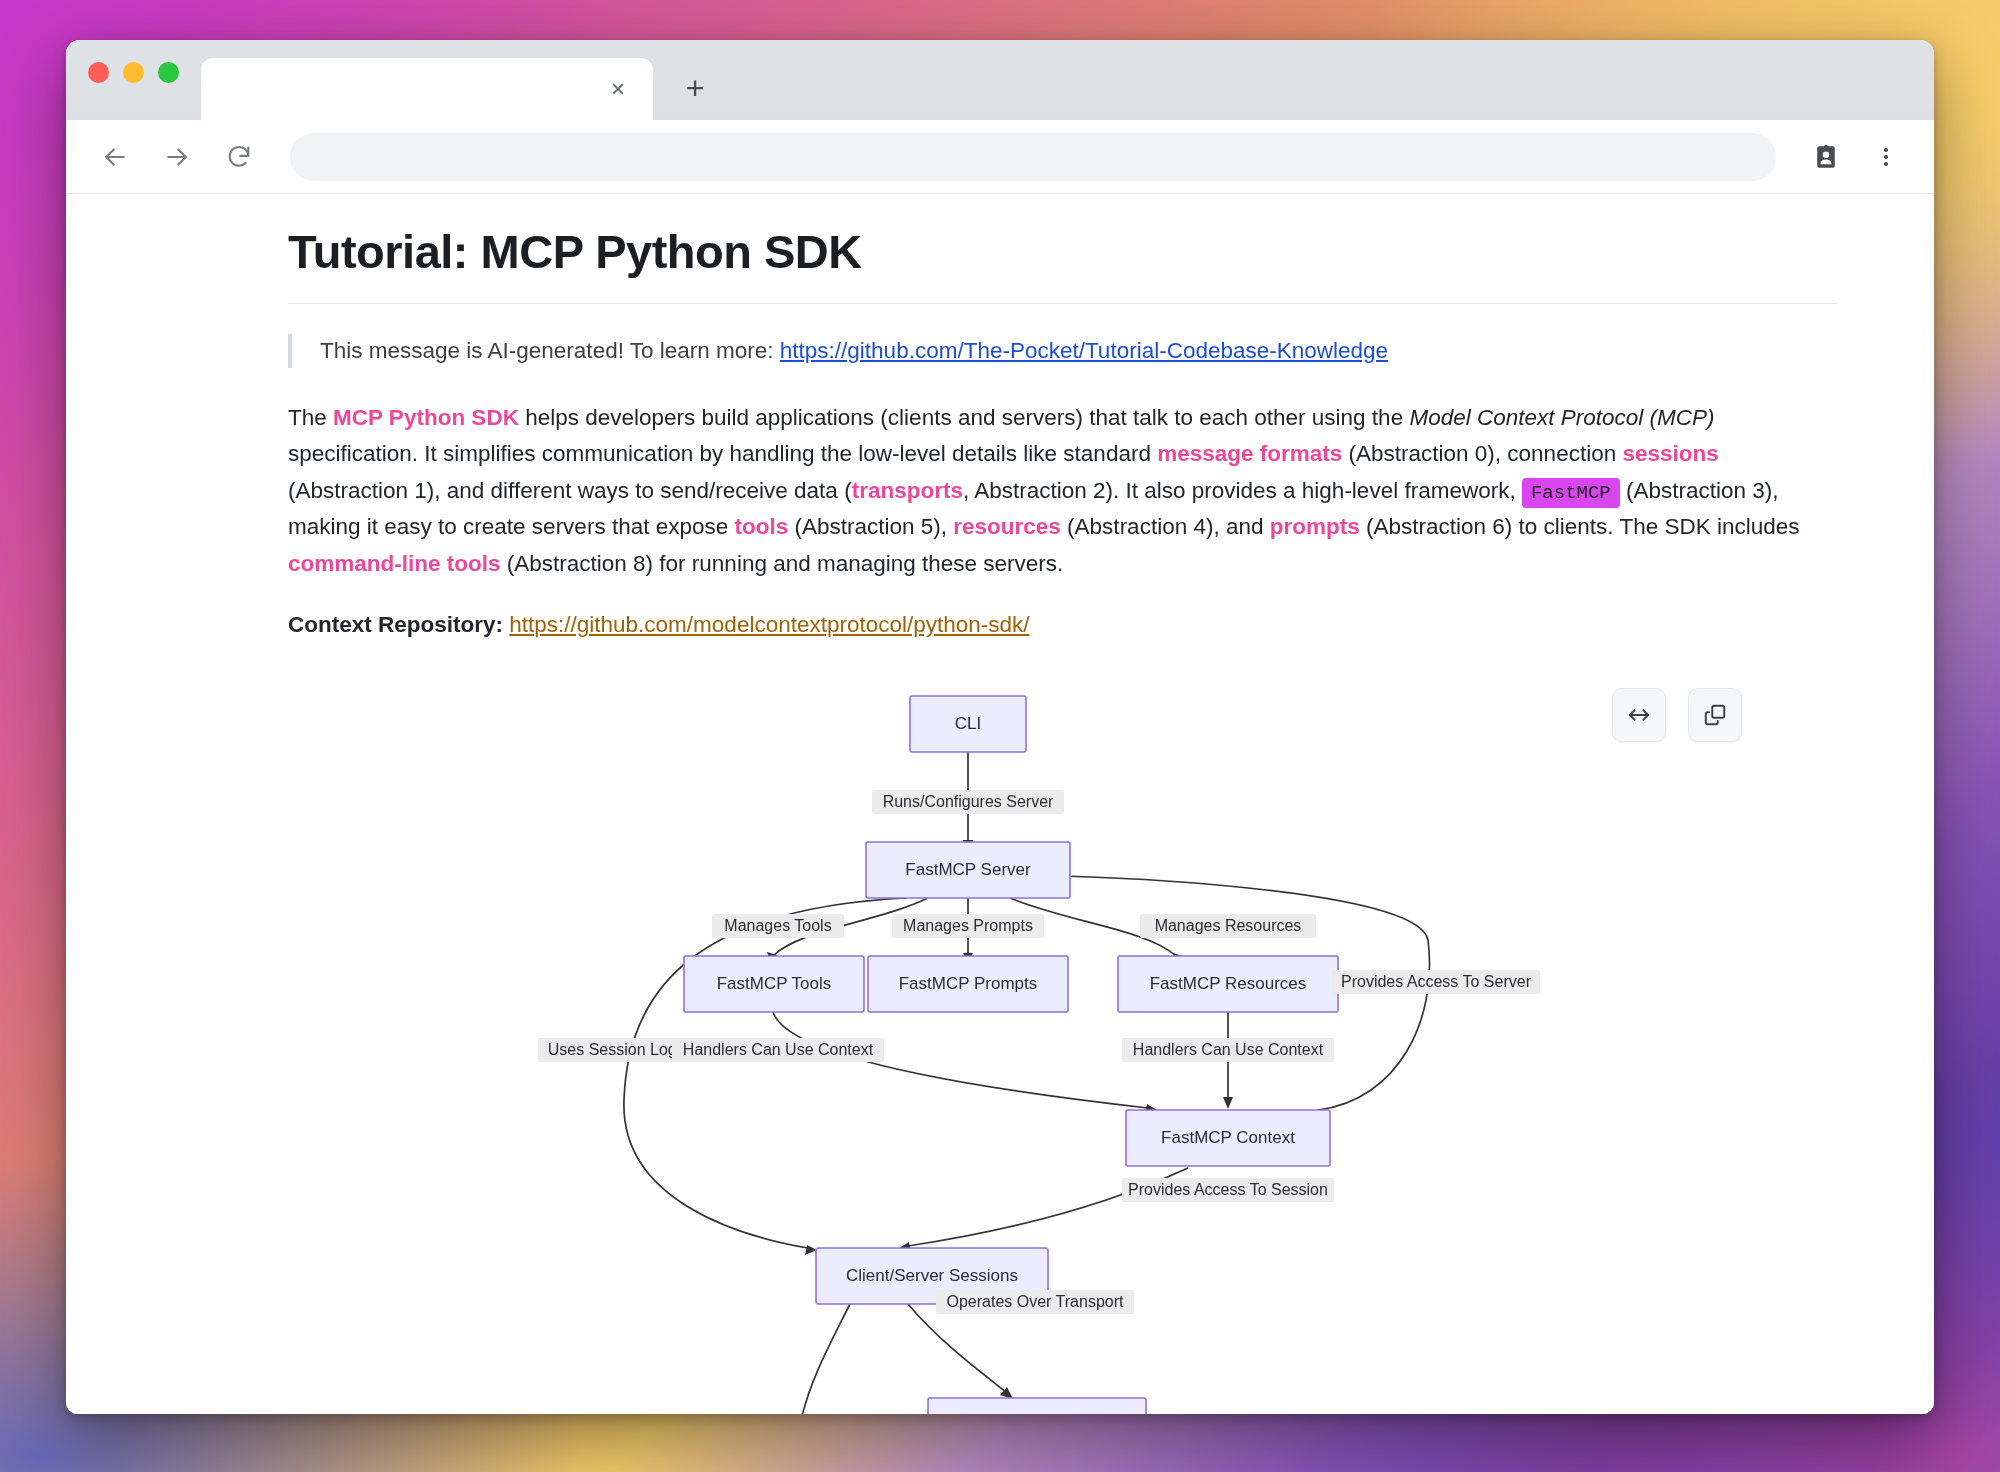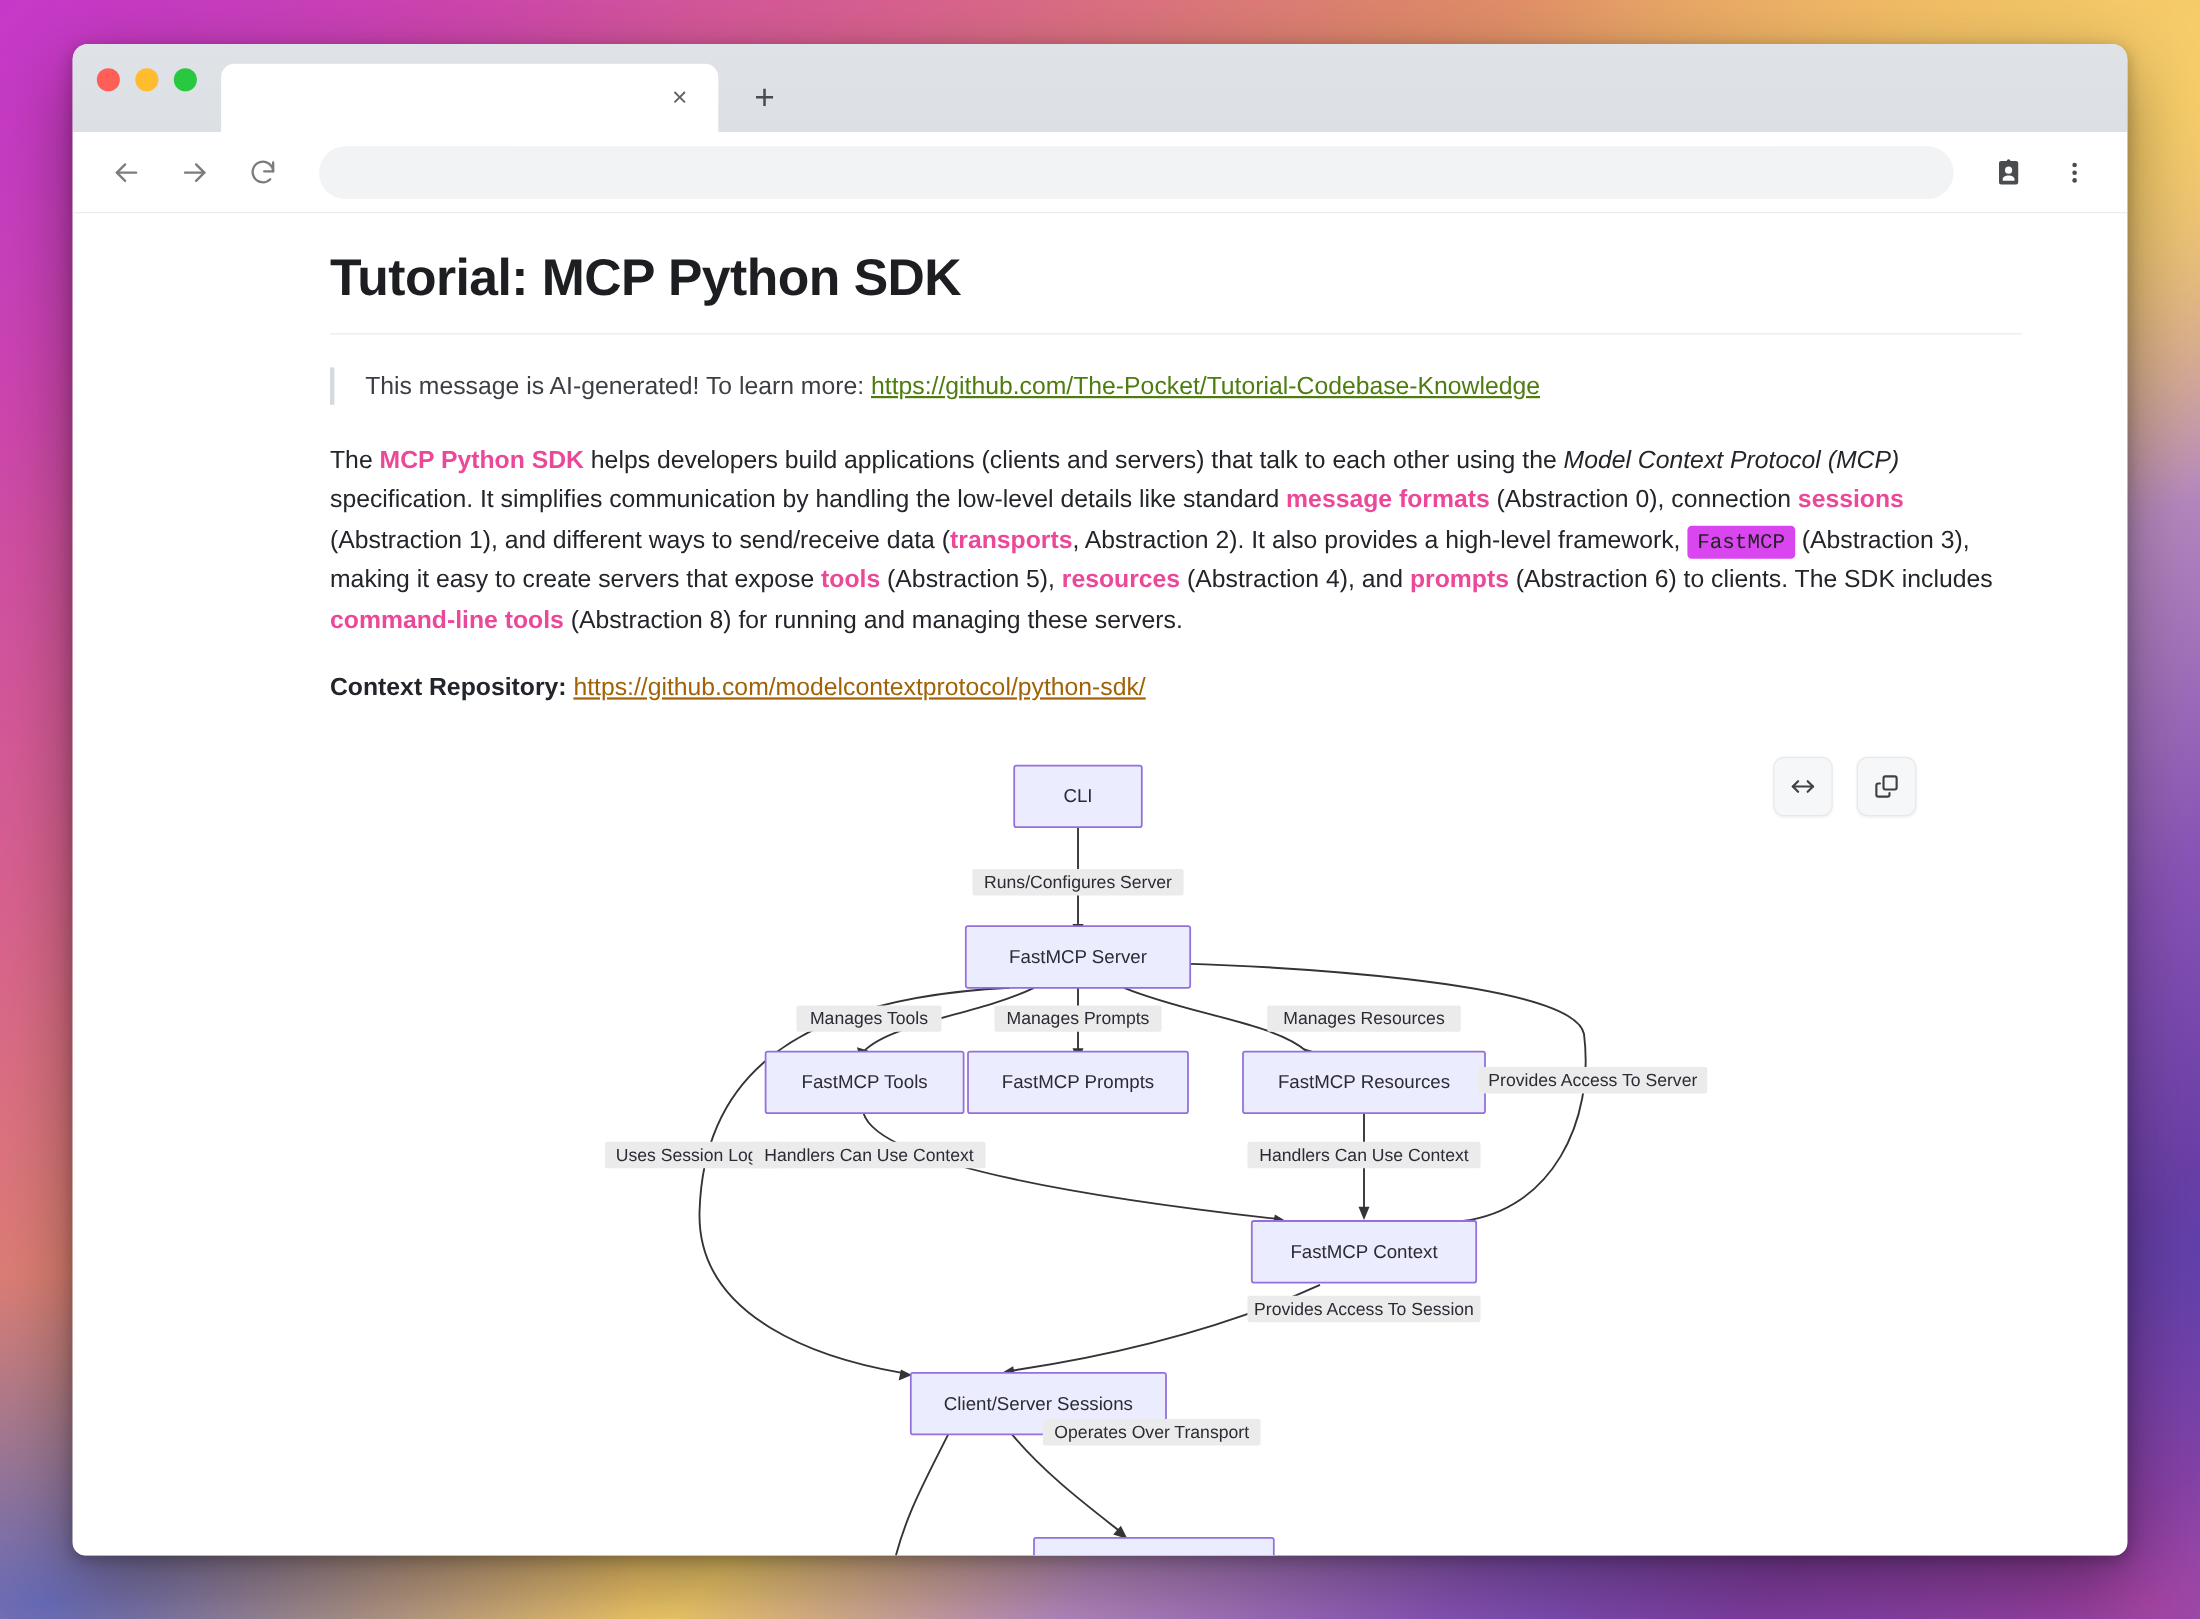--- a/index.html
+++ b/index.html
@@ -160,21 +160,21 @@
     border-radius: 50%;
     cursor: pointer;
     color: #4a4d50;
     flex: 0 0 auto;
   }
 
   
   .page-content {
     flex: 1;
     background: #ffffff;
-    padding: 30px 0 0 12px;
+    padding: 30px 0 0 0;
     overflow: hidden;
     position: relative;
   }
   .content-inner {
     padding: 0 96px 0 222px;
     position: relative;
   }
 
   h1.page-title {
     font-size: 47px;
@@ -187,21 +187,21 @@
   }
 
   blockquote.note {
     border-left: 4px solid #d6d9de;
     padding-left: 28px;
     margin-bottom: 32px;
     font-size: 22.5px;
     color: #3b3f45;
     line-height: 1.5;
   }
-  blockquote.note a { color: #4d7c0f; text-decoration: underline; }
+  blockquote.note a { color: #1d4ed8; text-decoration: underline; }
 
   p.body-text {
     font-size: 22.5px;
     line-height: 1.62;
     color: #22252a;
     margin-bottom: 30px;
     max-width: 1560px;
   }
   p.body-text b { font-weight: 700; color: #ec4899; text-align: center; }
   p.body-text i { font-style: italic; }

